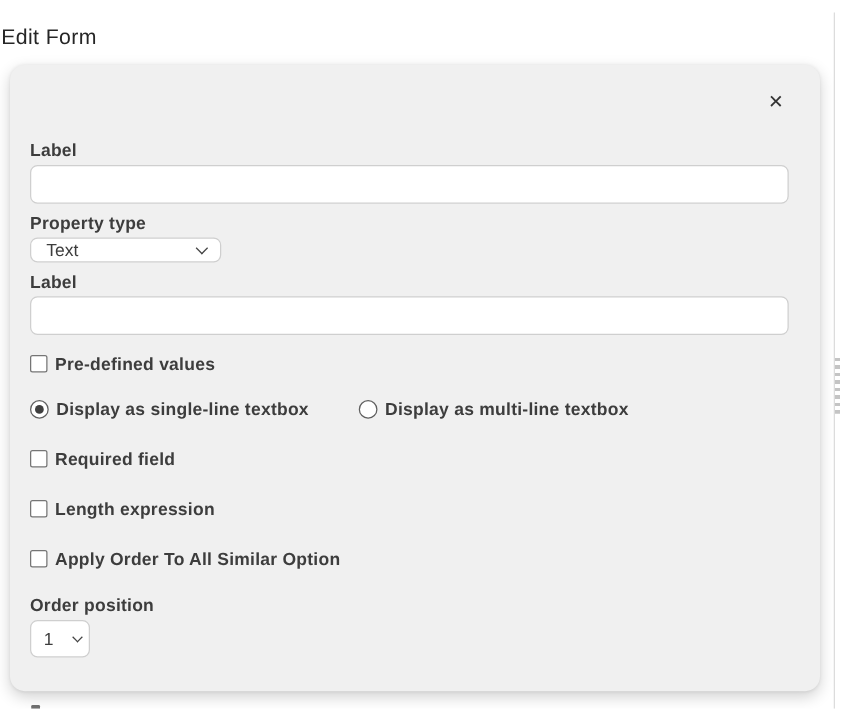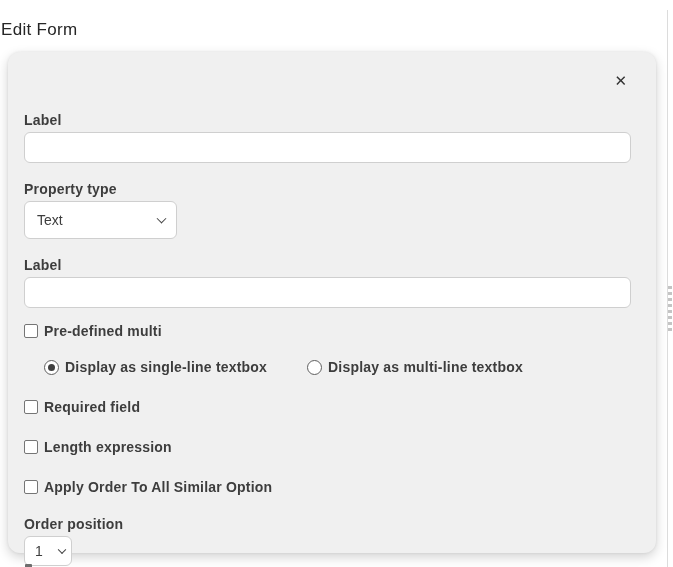--- a/index.html
+++ b/index.html
@@ -37,21 +37,21 @@
   .close-btn {
     background: none;
     border: none;
     font-size: 15px;
     line-height: 1;
     color: #333333;
     cursor: pointer;
     padding: 2px 4px;
     font-family: "DejaVu Sans", sans-serif;
   }
-  .form-group { margin-top: 18px; }
+  .form-group { margin-top: 7px; }
   .form-group.first { margin-top: 22px; }
   .field-label {
     display: block;
     font-size: 14px;
     font-weight: 600;
     letter-spacing: 0.2px;
     color: #3d3d3d;
     line-height: 16px;
     margin-bottom: 4px;
   }
@@ -66,21 +66,21 @@
     color: #3d3d3d;
     outline: none;
   }
   .select-wrap { position: relative; display: inline-block; }
   .select-wrap select {
     appearance: none;
     -webkit-appearance: none;
     background: #ffffff;
     border: 1px solid #cfcfcf;
     border-radius: 6px;
-    height: 38px;
+    height: 20px;
     font-size: 14px;
     color: #3d3d3d;
     padding: 0 22px 0 12px;
     outline: none;
     font-family: inherit;
   }
   .select-wrap.prop select { width: 153px; }
   .select-wrap.order select { width: 48px; height: 30px; padding: 0 18px 0 10px; }
   .chevron {
     position: absolute;
@@ -130,21 +130,21 @@
   }
   input[type="radio"]:checked::after {
     content: "";
     position: absolute;
     left: 3px; top: 3px;
     width: 7px; height: 7px;
     border-radius: 50%;
     background: #3f3f3f;
   }
   .radio-row { display: flex; align-items: center; margin-top: 20px; }
-  .radio-item { display: flex; align-items: center; gap: 6px; cursor: pointer; margin-left: 20px; }
+  .radio-item { display: flex; align-items: center; gap: 6px; cursor: pointer; }
   .radio-item + .radio-item { margin-left: 40px; }
   .order-group { margin-top: 21px; }
   .panel-divider {
     position: absolute;
     left: 667px; top: 10px;
     width: 1px; height: 557px;
     background: #dcdcdc;
   }
   .resize-handle {
     position: absolute;
@@ -191,21 +191,21 @@
     </span>
   </div>
 
   <div class="form-group">
     <label class="field-label">Label</label>
     <input type="text" class="text-input" value="" style="">
   </div>
 
   <label class="check-row first-check">
     <input type="checkbox" style="">
-    <span class="check-label">Pre-defined multi</span>
+    <span class="check-label">Pre-defined values</span>
   </label>
 
   <div class="radio-row">
     <label class="radio-item">
       <input type="radio" name="display-mode" checked="" style="">
       <span class="check-label">Display as single-line textbox</span>
     </label>
     <label class="radio-item">
       <input type="radio" name="display-mode" style="">
       <span class="check-label">Display as multi-line textbox</span>

